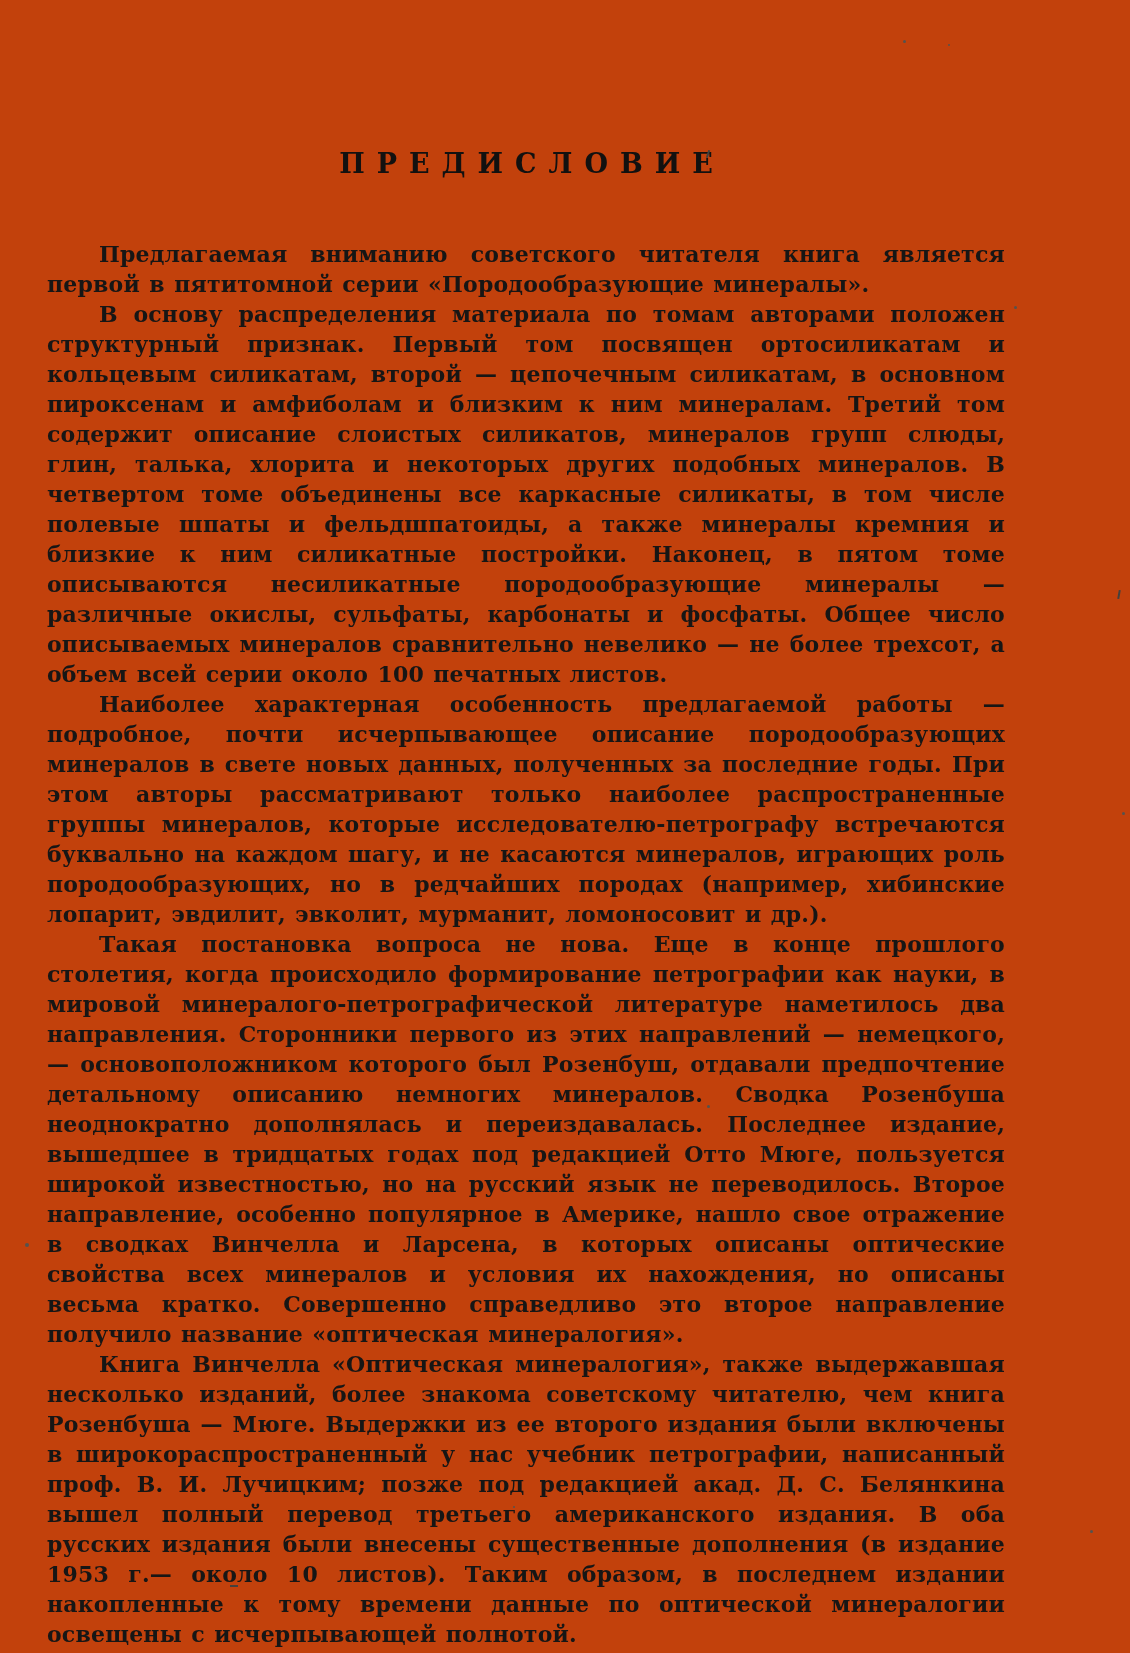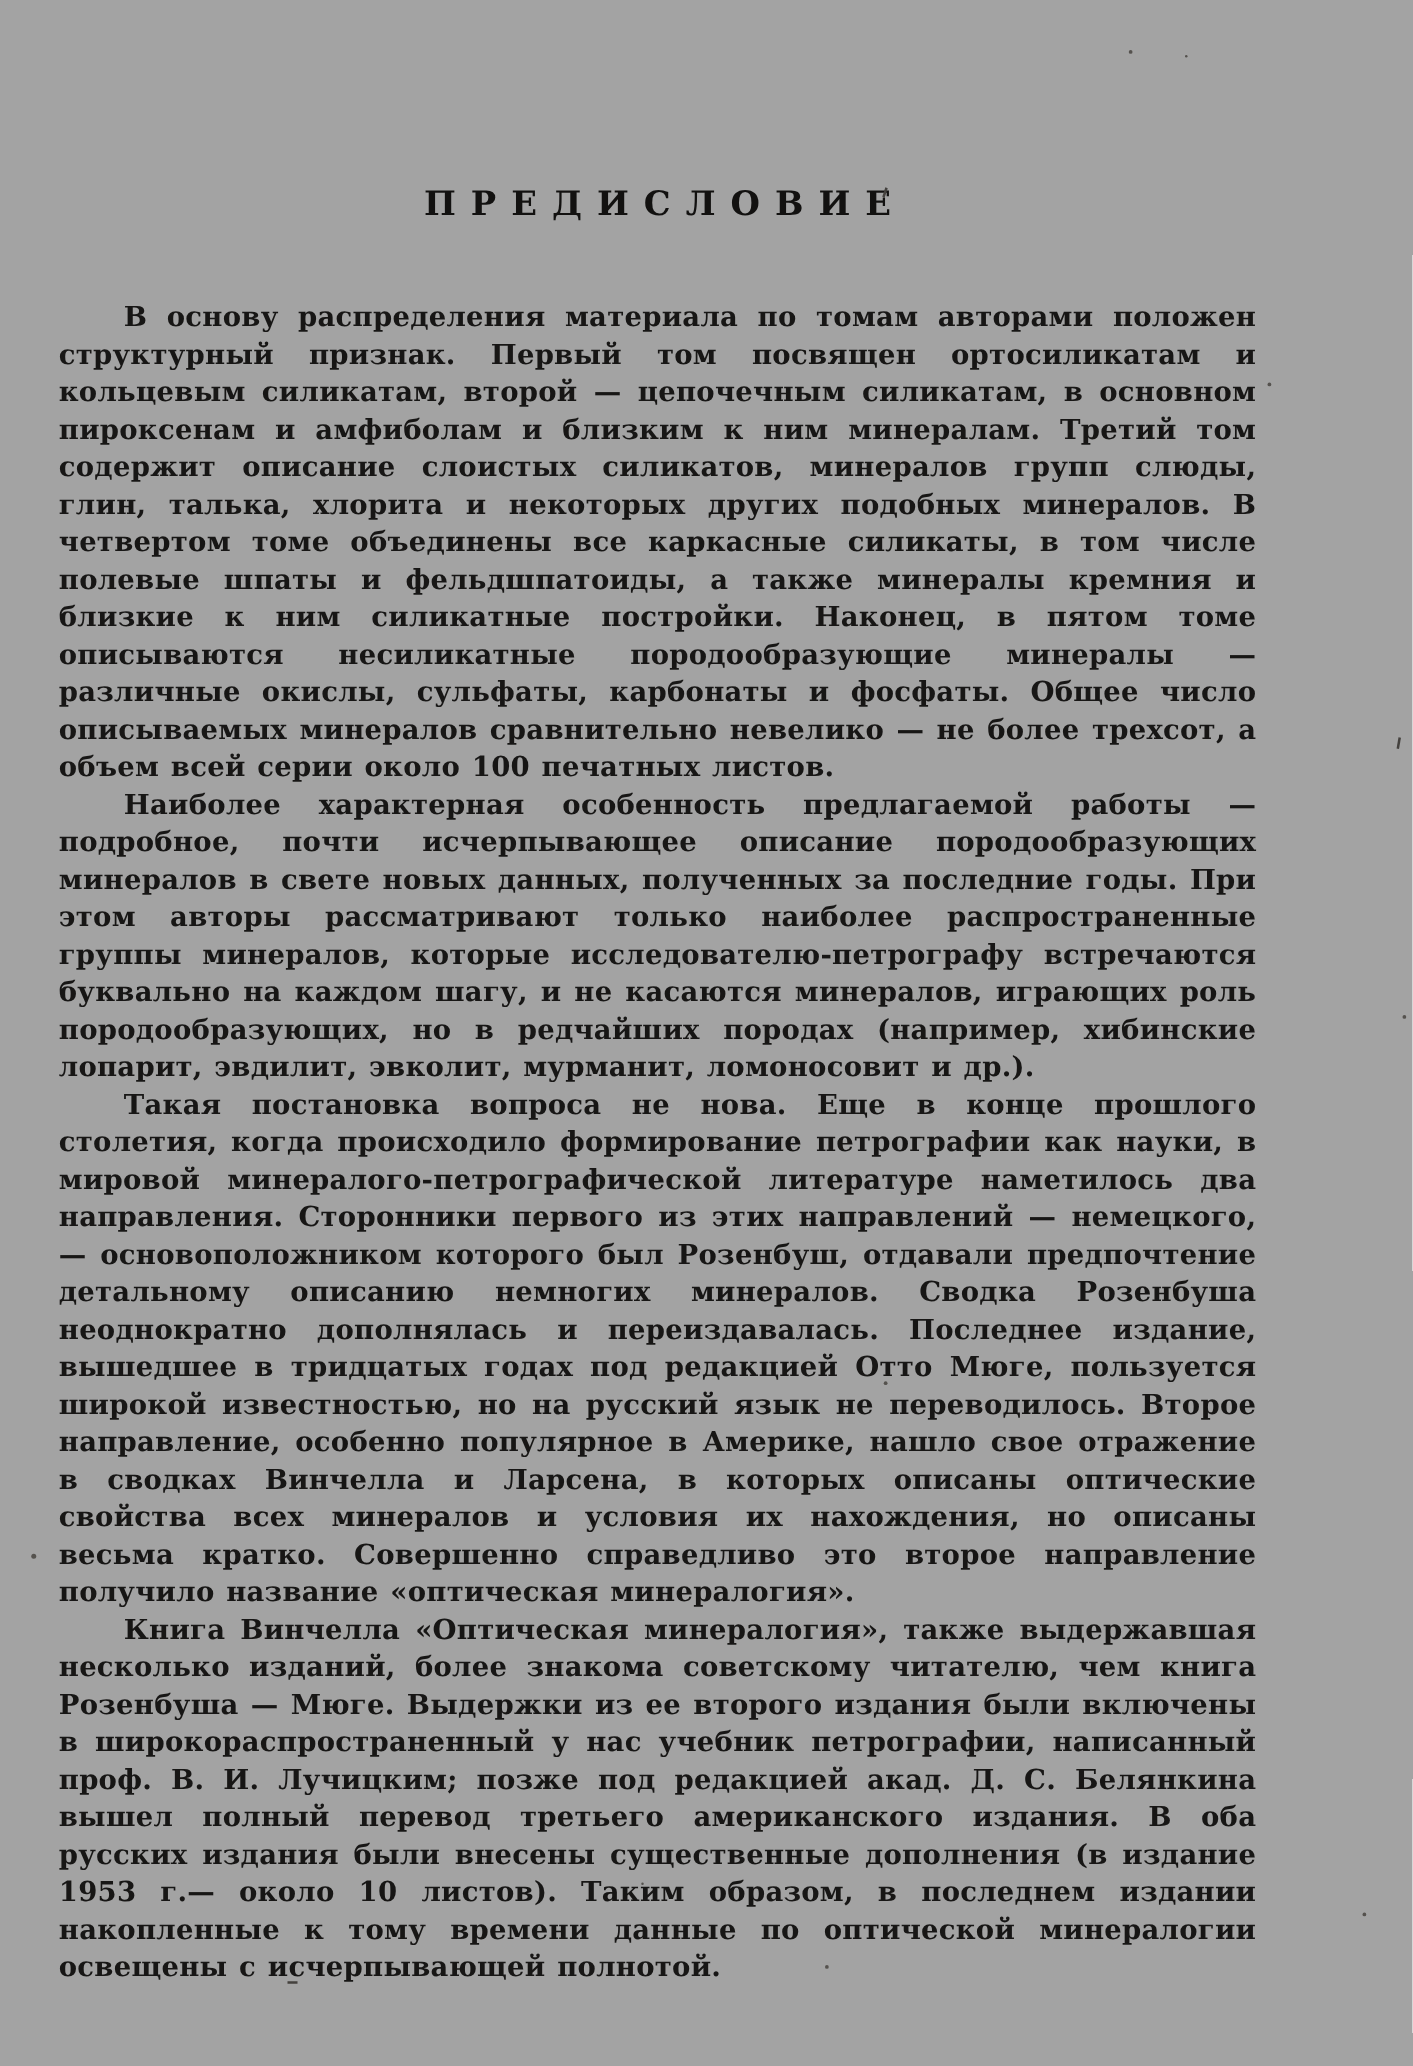--- a/index.html
+++ b/index.html
@@ -4,21 +4,21 @@
 <style>
   html, body {
     margin: 0;
     padding: 0;
     background: #ffffff;
   }
   .scan-page {
     position: relative;
     width: 1130px;
     height: 1653px;
-    background: #a3a3a3;
+    background: #c2410c;
     overflow: hidden;
     font-family: "DejaVu Serif", "Liberation Serif", serif;
     color: #151413;
   }
   .content {
     position: absolute;
     left: 47px;
     top: 148px;
     width: 958px;
   }
@@ -54,20 +54,21 @@
   }
 </style>
 </head>
 <body>
 
 <div class="scan-page">
 
   <div class="content">
     <h1 class="page-title">ПРЕДИСЛОВИЕ</h1>
 
+    <p class="para">Предлагаемая вниманию советского читателя книга является первой в пятитомной серии «Породообразующие минералы».</p>
     <p class="para">В основу распределения материала по томам авторами положен структурный признак. Первый том посвящен ортосиликатам и кольцевым силикатам, второй — цепочечным силикатам, в основном пироксенам и амфиболам и близким к ним минералам. Третий том содержит описание слоистых силикатов, минералов групп слюды, глин, талька, хлорита и некоторых других подобных минералов. В четвертом томе объединены все каркасные силикаты, в том числе полевые шпаты и фельдшпатоиды, а также минералы кремния и близкие к ним силикатные постройки. Наконец, в пятом томе описываются несиликатные породообразующие минералы — различные окислы, сульфаты, карбонаты и фосфаты. Общее число описываемых минералов сравнительно невелико — не более трехсот, а объем всей серии около 100 печатных листов.</p>
     <p class="para">Наиболее характерная особенность предлагаемой работы — подробное, почти исчерпывающее описание породообразующих минералов в свете новых данных, полученных за последние годы. При этом авторы рассматривают только наиболее распространенные группы минералов, которые исследователю-петрографу встречаются буквально на каждом шагу, и не касаются минералов, играющих роль породообразующих, но в редчайших породах (например, хибинские лопарит, эвдилит, эвколит, мурманит, ломоносовит и др.).</p>
     <p class="para">Такая постановка вопроса не нова. Еще в конце прошлого столетия, когда происходило формирование петрографии как науки, в мировой минералого-петрографической литературе наметилось два направления. Сторонники первого из этих направлений — немецкого,— основоположником которого был Розенбуш, отдавали предпочтение детальному описанию немногих минералов. Сводка Розенбуша неоднократно дополнялась и переиздавалась. Последнее издание, вышедшее в тридцатых годах под редакцией Отто Мюге, пользуется широкой известностью, но на русский язык не переводилось. Второе направление, особенно популярное в Америке, нашло свое отражение в сводках Винчелла и Ларсена, в которых описаны оптические свойства всех минералов и условия их нахождения, но описаны весьма кратко. Совершенно справедливо это второе направление получило название «оптическая минералогия».</p>
     <p class="para">Книга Винчелла «Оптическая минералогия», также выдержавшая несколько изданий, более знакома советскому читателю, чем книга Розенбуша — Мюге. Выдержки из ее второго издания были включены в широкораспространенный у нас учебник петрографии, написанный проф. В. И. Лучицким; позже под редакцией акад. Д. С. Белянкина вышел полный перевод третьего американского издания. В оба русских издания были внесены существенные дополнения (в издание 1953 г.— около 10 листов). Таким образом, в последнем издании накопленные к тому времени данные по оптической минералогии освещены с исчерпывающей полнотой.</p>
   </div>
 
   <span class="speck" style="left:903px; top:40px;  width:3px; height:3px;"></span>
   <span class="speck" style="left:948px; top:44px;  width:2px; height:2px;"></span>
   <span class="tick" style="left:707px; top:150px; width:2px; height:8px; transform:rotate(18deg);"></span>
   <span class="speck" style="left:1014px; top:306px; width:3px; height:3px;"></span>

